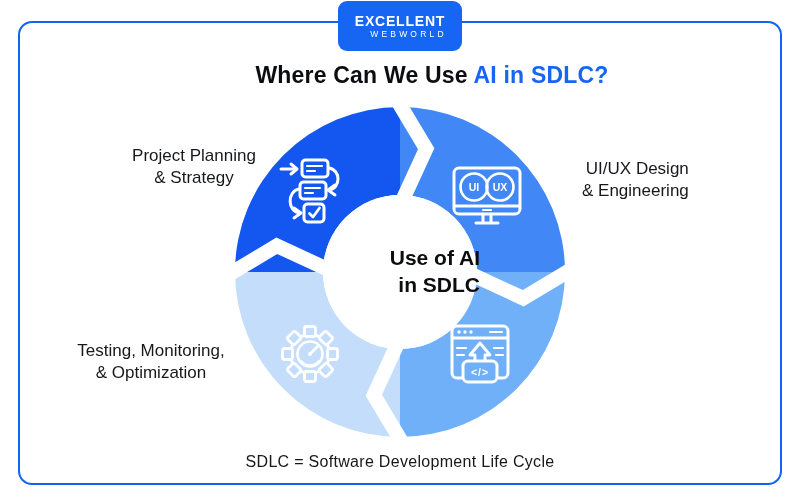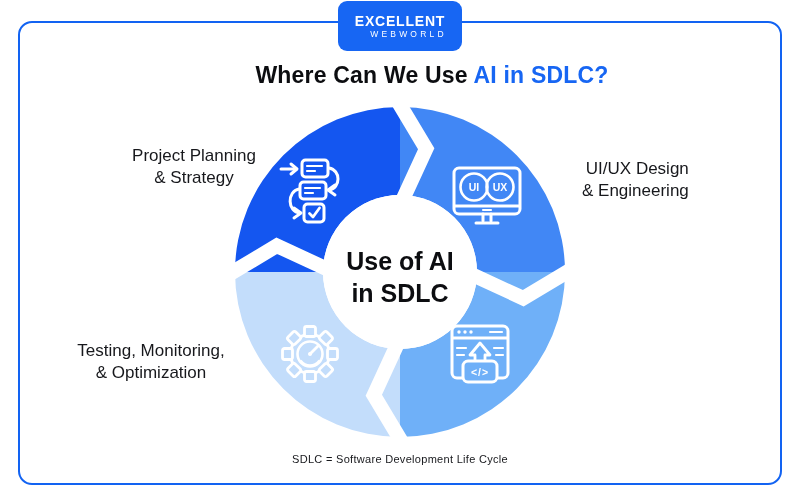--- a/index.html
+++ b/index.html
@@ -27,27 +27,27 @@
   .diagram-svg{position:absolute;left:230px;top:102px;width:340px;height:340px;}
   .seg-label{
     position:absolute;font-size:17px;line-height:1.32;color:var(--label_text,#17181C);
     white-space:pre-line;
   }
   .lbl-planning{left:84px;top:145px;width:220px;text-align:center;}
   .lbl-uiux{left:566px;top:158px;text-align:right;margin-left:16px;}
   .lbl-testing{left:41px;top:340px;width:220px;text-align:center;}
   .lbl-dev{left:572px;top:340px;text-align:left;}
   .center-label{
-    position:absolute;left:320px;top:245px;width:160px;text-align:center;
-    font-size:25px;font-weight:bold;line-height:1.28;color:var(--heading_text,#0C0D10);
+    position:absolute;left:320px;top:245px;width:160px;text-align:right;
+    font-size:21px;font-weight:bold;line-height:1.28;color:var(--heading_text,#0C0D10);
     white-space:pre-line;
   }
   .footer-note{
     position:absolute;top:453px;left:0;width:100%;text-align:center;
-    font-size:11px;color:var(--label_text,#17181C);letter-spacing:0.3px;
+    font-size:16px;color:var(--label_text,#17181C);letter-spacing:0.3px;
   }
   .icon-stroke{stroke:var(--icon_stroke,#fff);fill:none;stroke-width:3;stroke-linecap:round;stroke-linejoin:round;}
   .icon-thin{stroke:var(--icon_stroke,#fff);fill:none;stroke-width:2.2;stroke-linecap:round;}
   .icon-text{fill:#fff;font-family:"Liberation Sans",sans-serif;font-weight:bold;text-anchor:middle;}
   .sep{fill:none;stroke:#fff;stroke-width:14.5;stroke-linejoin:miter;stroke-linecap:butt;}
 </style>
 </head>
 <body>
 
 <div class="canvas">

